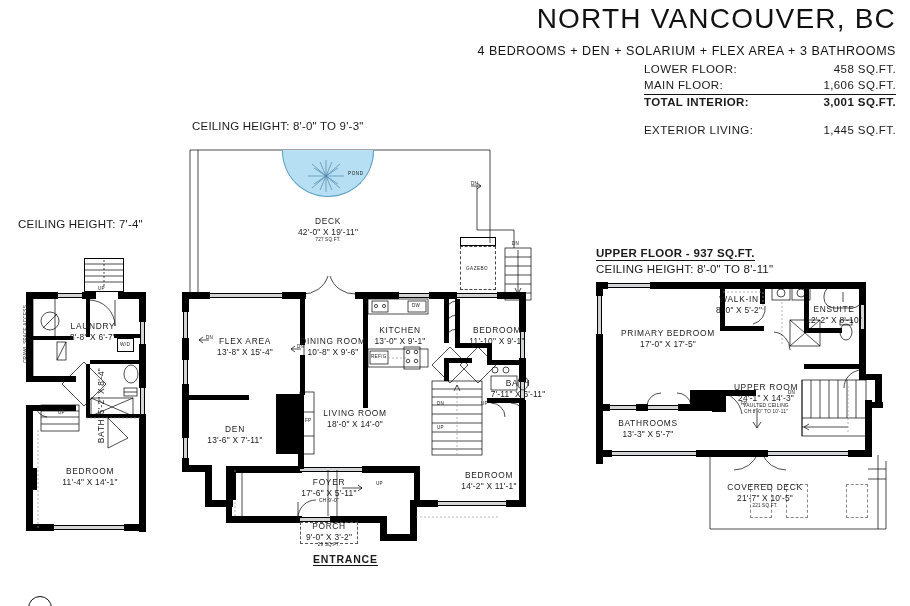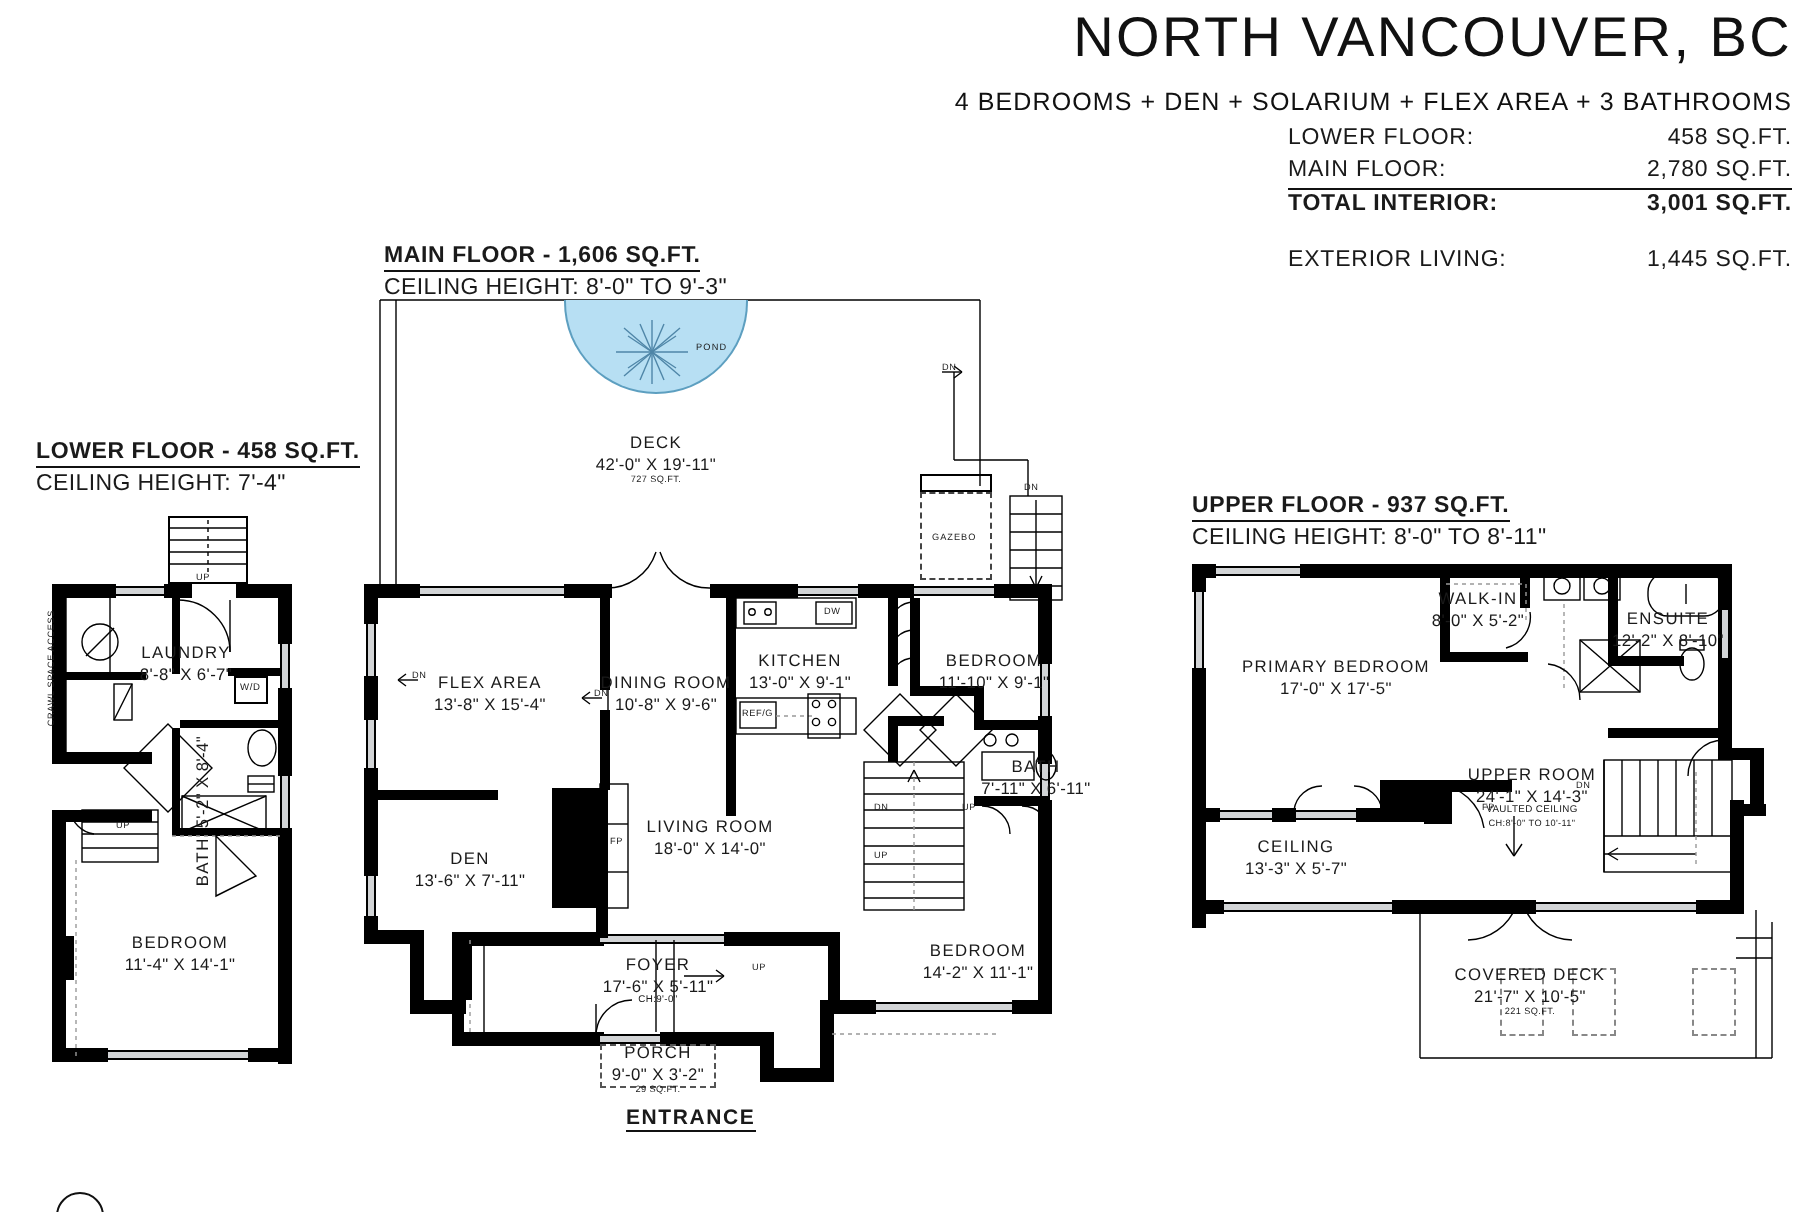--- a/index.html
+++ b/index.html
@@ -56,40 +56,38 @@
   <div id="subtitle">4 BEDROOMS + DEN + SOLARIUM + FLEX AREA + 3 BATHROOMS</div>
 </div>
 
 <div class="abs" id="summary">
   <div class="sum-row">
     <span class="lbl">LOWER FLOOR:</span>
     <span class="val">458 SQ.FT.</span>
   </div>
   <div class="sum-row">
     <span class="lbl">MAIN FLOOR:</span>
-    <span class="val">2,780 SQ.FT.</span>
+    <span class="val">1,606 SQ.FT.</span>
   </div>
   <div class="sum-row total">
     <span class="lbl">TOTAL INTERIOR:</span>
     <span class="val">3,001 SQ.FT.</span>
   </div>
   <div class="sum-spacer"></div>
   <div class="sum-row">
     <span class="lbl">EXTERIOR LIVING:</span>
     <span class="val">1,445 SQ.FT.</span>
   </div>
 </div>
 
 <div class="abs" style="left:18px;top:216px;">
-  <div class="sec-title">LOWER FLOOR - 458 SQ.FT.</div>
   <div class="sec-sub">CEILING HEIGHT: 7'-4"</div>
 </div>
 
 <div class="abs" style="left:192px;top:118px;">
-  <div class="sec-title">MAIN FLOOR - 1,606 SQ.FT.</div>
   <div class="sec-sub">CEILING HEIGHT: 8'-0" TO 9'-3"</div>
 </div>
 
 <div class="abs" style="left:596px;top:243px;">
   <div class="sec-title">UPPER FLOOR - 937 SQ.FT.</div>
   <div class="sec-sub">CEILING HEIGHT: 8'-0" TO 8'-11"</div>
 </div>
 
 <div class="abs" id="lower-plan" style="left:0;top:0;width:200px;height:426px;">
 
@@ -608,21 +606,21 @@
     <div class="rname">ENSUITE</div>
     <div class="rdim">12'-2" X 8'-10"</div>
   </div>
   <div class="rlabel" style="left:168px;top:382px;width:76px;">
     <div class="rname">UPPER ROOM</div>
     <div class="rdim">24'-1" X 14'-3"</div>
     <div class="rsub" style="line-height:6px;">VAULTED CEILING</div>
     <div class="rsf" style="line-height:6px;">CH:8'-0" TO 10'-11"</div>
   </div>
   <div class="rlabel" style="left:42px;top:418px;width:92px;">
-    <div class="rname">CEILING</div>
+    <div class="rname">BATHROOMS</div>
     <div class="rdim">13'-3" X 5'-7"</div>
   </div>
   <div class="rlabel" style="left:152px;top:482px;width:106px;">
     <div class="rname">COVERED DECK</div>
     <div class="rdim">21'-7" X 10'-5"</div>
     <div class="rsf" style="line-height:6px;">221 SQ.FT.</div>
   </div>
 </div>
 
 <div class="logo" style="left:28px;top:596px;width:22px;height:22px;"></div>

